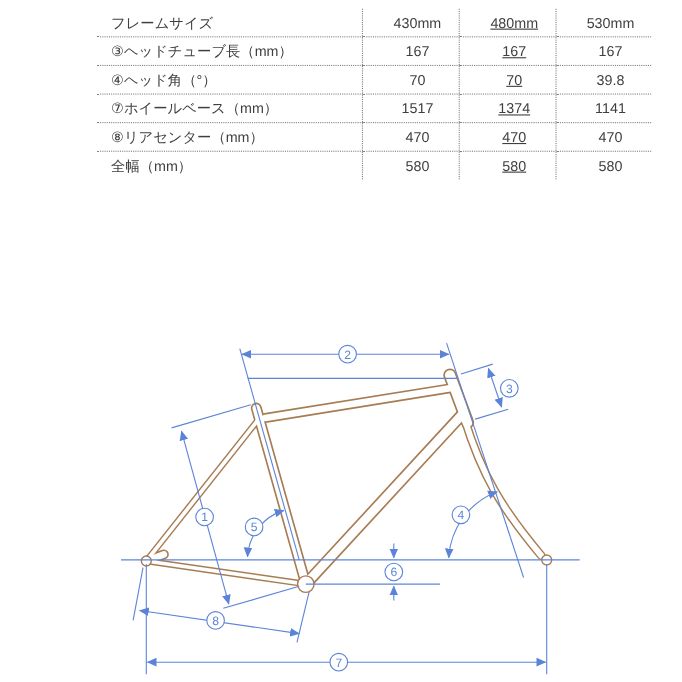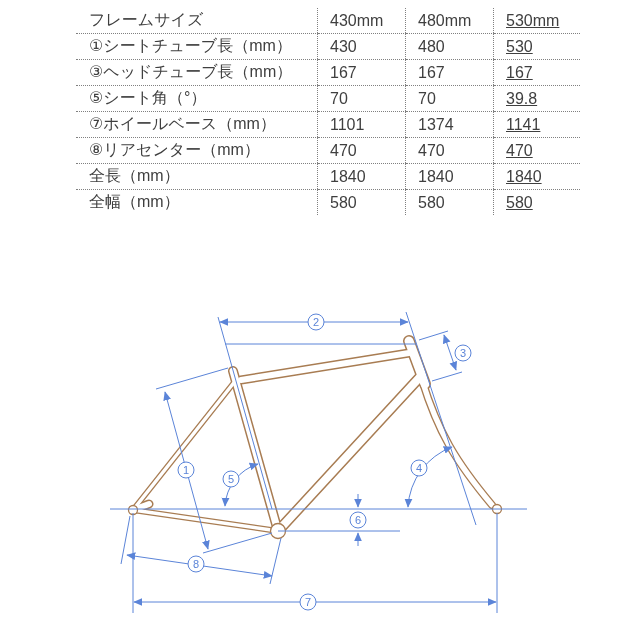--- a/index.html
+++ b/index.html
@@ -3,86 +3,74 @@
 <meta charset="utf-8">
 <style>
   html,body{margin:0;padding:0;}
   body{
     width:620px;height:620px;background:#ffffff;position:relative;
     font-family:"Liberation Sans","DejaVu Sans",sans-serif;
     -webkit-font-smoothing:antialiased;
   }
   
   .spec-table{
-    position:absolute;left:76px;top:8px;width:452px;
+    position:absolute;left:88px;top:8px;width:452px;
     border-collapse:collapse;table-layout:fixed;
-    font-size:16px;color:#3f3f3f;
+    font-size:13px;color:#3f3f3f;
   }
   .spec-table td{
     height:25px;padding:0 0 0 12px;vertical-align:middle;
     white-space:nowrap;overflow:hidden;
   }
   .spec-table td.lbl{width:228px;padding-left:13px;}
   .spec-table td.v1{width:75px;}
-  .spec-table td.v2{width:75px;}
-  .spec-table td.v3{width:74px;text-decoration:underline;}
+  .spec-table td.v2{width:75px;text-decoration:underline;}
+  .spec-table td.v3{width:74px;}
   .spec-table tr td{border-bottom:1px dotted #808080;}
   .spec-table tr:last-child td{border-bottom:none;}
-  .spec-table td.v1,.spec-table td.v2,.spec-table td.v3{border-left:1px dotted #808080;}
+  .spec-table td.v1,.spec-table td.v2,.spec-table td.v3{border-left:1px dotted #808080;text-align:center;}
   
   .diagram-wrap{position:absolute;left:0;top:290px;width:620px;height:330px;}
   svg text{font-family:"Liberation Sans","DejaVu Sans",sans-serif;}
 </style>
 </head>
 <body>
 
 <table class="spec-table">
   <tbody>
     <tr>
       <td class="lbl">フレームサイズ</td>
       <td class="v1">430mm</td>
       <td class="v2">480mm</td>
       <td class="v3">530mm</td>
     </tr>
 
-  <tr>
-        <td class="lbl">①シートチューブ長（mm）</td>
-        <td class="v1">430</td>
-        <td class="v2">480</td>
-        <td class="v3">530</td>
-      </tr>
       <tr>
         <td class="lbl">③ヘッドチューブ長（mm）</td>
         <td class="v1">167</td>
         <td class="v2">167</td>
         <td class="v3">167</td>
       </tr>
       <tr>
-        <td class="lbl">⑤シート角（°）</td>
+        <td class="lbl">④ヘッド角（°）</td>
         <td class="v1">70</td>
         <td class="v2">70</td>
         <td class="v3">39.8</td>
       </tr>
       <tr>
         <td class="lbl">⑦ホイールベース（mm）</td>
-        <td class="v1">1101</td>
+        <td class="v1">1517</td>
         <td class="v2">1374</td>
         <td class="v3">1141</td>
       </tr>
       <tr>
         <td class="lbl">⑧リアセンター（mm）</td>
         <td class="v1">470</td>
         <td class="v2">470</td>
         <td class="v3">470</td>
-      </tr>
-      <tr>
-        <td class="lbl">全長（mm）</td>
-        <td class="v1">1840</td>
-        <td class="v2">1840</td>
-        <td class="v3">1840</td>
       </tr>
       <tr>
         <td class="lbl">全幅（mm）</td>
         <td class="v1">580</td>
         <td class="v2">580</td>
         <td class="v3">580</td>
       </tr>
     </tbody>
 </table>
 

